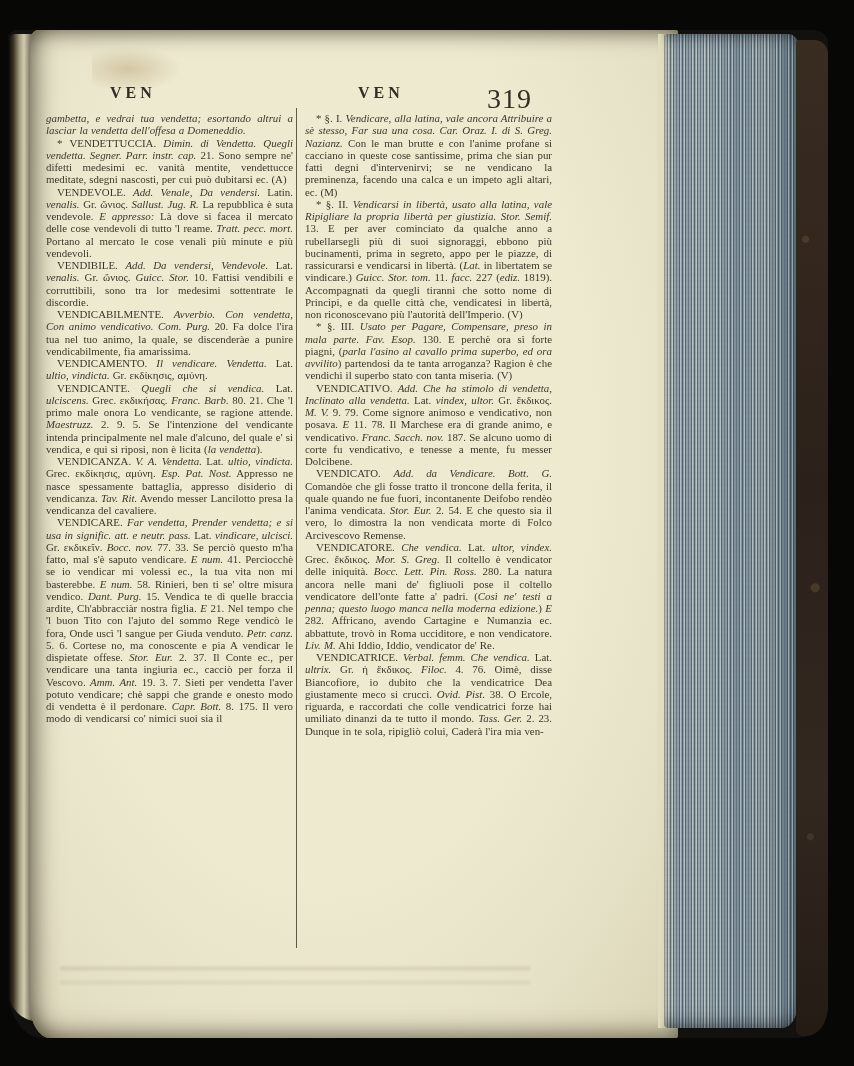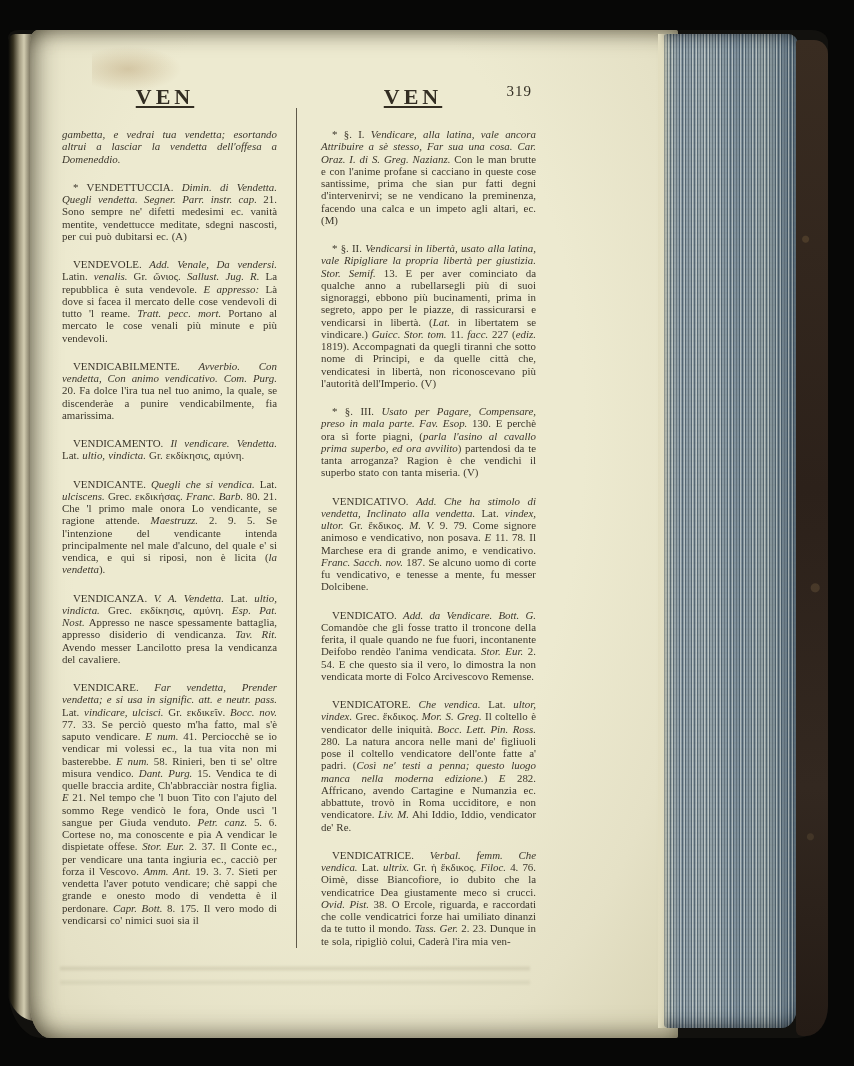--- a/index.html
+++ b/index.html
@@ -30,43 +30,43 @@
       inset 0 16px 20px -12px rgba(55,48,30,.55),
       inset 0 -18px 22px -12px rgba(55,48,30,.5);
   }
   .stain {
     position:absolute; left:62px; top:16px; width:90px; height:46px;
     background:radial-gradient(ellipse at 40% 50%, rgba(150,110,55,.28), rgba(150,110,55,0) 70%);
     pointer-events:none;
   }
   .running-title {
     position:absolute; top:54px; width:110px;
-    text-align:center; font-size:22px; font-weight:bold;
-    letter-spacing:4px; color:#332e23;text-decoration:underline;
+    text-align:left; font-size:16px; font-weight:bold;
+    letter-spacing:4px; color:#332e23;
   }
   .rt-left  { left:80px; }
   .rt-right { left:328px; }
   .page-number {
     position:absolute; top:53px; left:440px; width:62px;
-    text-align:right; font-size:15px; color:#332e23; letter-spacing:1px;
+    text-align:right; font-size:28px; color:#332e23; letter-spacing:1px;
   }
   .column {
     position:absolute; top:82px; height:838px; width:247px;
     overflow:hidden;
     font-size:10.9px; line-height:12.25px;
     color:#3b362b; text-align:justify;
     word-spacing:0.4px;
   }
   .col-left  { left:16px; }
   .col-right { left:275px; }
   .divider {
     position:absolute; left:266px; top:78px; height:840px; width:1px;
     background:#5f594a;
   }
-  .para { margin:16px; text-align:justify; }
+  .para { margin:0; text-align:justify; }
   .para.ind { text-indent:11px; }
   .para i { font-style:italic; }
   .bleed {
     position:absolute; left:30px; top:928px; width:470px; height:40px;
     background:
       linear-gradient(180deg, transparent 0 8px, rgba(140,135,105,.18) 9px 12px, transparent 13px 22px, rgba(140,135,105,.12) 23px 26px, transparent 27px);
     filter:blur(1px);
     pointer-events:none;
   }
   .fore-edge {
@@ -107,20 +107,21 @@
     <div class="running-title rt-right">VEN</div>
 
     <div class="page-number">319</div>
 
     <div class="divider"></div>
 
     <div class="column col-left">
         <p class="para"><i>gambetta, e vedrai tua vendetta; esortando altrui a lasciar la vendetta dell'offesa a Domeneddio.</i></p>
         <p class="para ind">* VENDETTUCCIA. <i>Dimin. di Vendetta. Quegli vendetta. Segner. Parr. instr. cap.</i> 21. Sono sempre ne' difetti medesimi ec. vanità mentite, vendettucce meditate, sdegni nascosti, per cui può dubitarsi ec. (A)</p>
         <p class="para ind">VENDEVOLE. <i>Add. Venale, Da vendersi.</i> Latin. <i>venalis.</i> Gr. ὤνιος. <i>Sallust. Jug. R.</i> La repubblica è suta vendevole. <i>E appresso:</i> Là dove si facea il mercato delle cose vendevoli di tutto 'l reame. <i>Tratt. pecc. mort.</i> Portano al mercato le cose venali più minute e più vendevoli.</p>
+        <p class="para ind">VENDIBILE. <i>Add. Da vendersi, Vendevole.</i> Lat. <i>venalis.</i> Gr. ὤνιος. <i>Guicc. Stor.</i> 10. Fattisi vendibili e corruttibili, sono tra lor medesimi sottentrate le discordie.</p>
         <p class="para ind">VENDICABILMENTE. <i>Avverbio. Con vendetta, Con animo vendicativo. Com. Purg.</i> 20. Fa dolce l'ira tua nel tuo animo, la quale, se discenderàe a punire vendicabilmente, fia amarissima.</p>
         <p class="para ind">VENDICAMENTO. <i>Il vendicare. Vendetta.</i> Lat. <i>ultio, vindicta.</i> Gr. εκδίκησις, αμύνη.</p>
         <p class="para ind">VENDICANTE. <i>Quegli che si vendica.</i> Lat. <i>ulciscens.</i> Grec. εκδικήσας. <i>Franc. Barb.</i> 80. 21. Che 'l primo male onora Lo vendicante, se ragione attende. <i>Maestruzz.</i> 2. 9. 5. Se l'intenzione del vendicante intenda principalmente nel male d'alcuno, del quale e' si vendica, e qui si riposi, non è licita (<i>la vendetta</i>).</p>
         <p class="para ind">VENDICANZA. <i>V. A. Vendetta.</i> Lat. <i>ultio, vindicta.</i> Grec. εκδίκησις, αμύνη. <i>Esp. Pat. Nost.</i> Appresso ne nasce spessamente battaglia, appresso disiderio di vendicanza. <i>Tav. Rit.</i> Avendo messer Lancilotto presa la vendicanza del cavaliere.</p>
         <p class="para ind">VENDICARE. <i>Far vendetta, Prender vendetta; e si usa in signific. att. e neutr. pass.</i> Lat. <i>vindicare, ulcisci.</i> Gr. εκδικεῖν. <i>Bocc. nov.</i> 77. 33. Se perciò questo m'ha fatto, mal s'è saputo vendicare. <i>E num.</i> 41. Perciocchè se io vendicar mi volessi ec., la tua vita non mi basterebbe. <i>E num.</i> 58. Rinieri, ben ti se' oltre misura vendico. <i>Dant. Purg.</i> 15. Vendica te di quelle braccia ardite, Ch'abbracciàr nostra figlia. <i>E</i> 21. Nel tempo che 'l buon Tito con l'ajuto del sommo Rege vendicò le fora, Onde uscì 'l sangue per Giuda venduto. <i>Petr. canz.</i> 5. 6. Cortese no, ma conoscente e pia A vendicar le dispietate offese. <i>Stor. Eur.</i> 2. 37. Il Conte ec., per vendicare una tanta ingiuria ec., cacciò per forza il Vescovo. <i>Amm. Ant.</i> 19. 3. 7. Sieti per vendetta l'aver potuto vendicare; chè sappi che grande e onesto modo di vendetta è il perdonare. <i>Capr. Bott.</i> 8. 175. Il vero modo di vendicarsi co' nimici suoi sia il</p>
       </div>
 
     <div class="column col-right">
         <p class="para ind">* §. I. <i>Vendicare, alla latina, vale ancora Attribuire a sè stesso, Far sua una cosa. Car. Oraz. I. di S. Greg. Nazianz.</i> Con le man brutte e con l'anime profane si cacciano in queste cose santissime, prima che sian pur fatti degni d'intervenirvi; se ne vendicano la preminenza, facendo una calca e un impeto agli altari, ec. (M)</p>
         <p class="para ind">* §. II. <i>Vendicarsi in libertà, usato alla latina, vale Ripigliare la propria libertà per giustizia. Stor. Semif.</i> 13. E per aver cominciato da qualche anno a rubellarsegli più di suoi signoraggi, ebbono più bucinamenti, prima in segreto, appo per le piazze, di rassicurarsi e vendicarsi in libertà. (<i>Lat.</i> in libertatem se vindicare.) <i>Guicc. Stor. tom.</i> 11. <i>facc.</i> 227 (<i>ediz.</i> 1819). Accompagnati da quegli tiranni che sotto nome di Principi, e da quelle città che, vendicatesi in libertà, non riconoscevano più l'autorità dell'Imperio. (V)</p>

